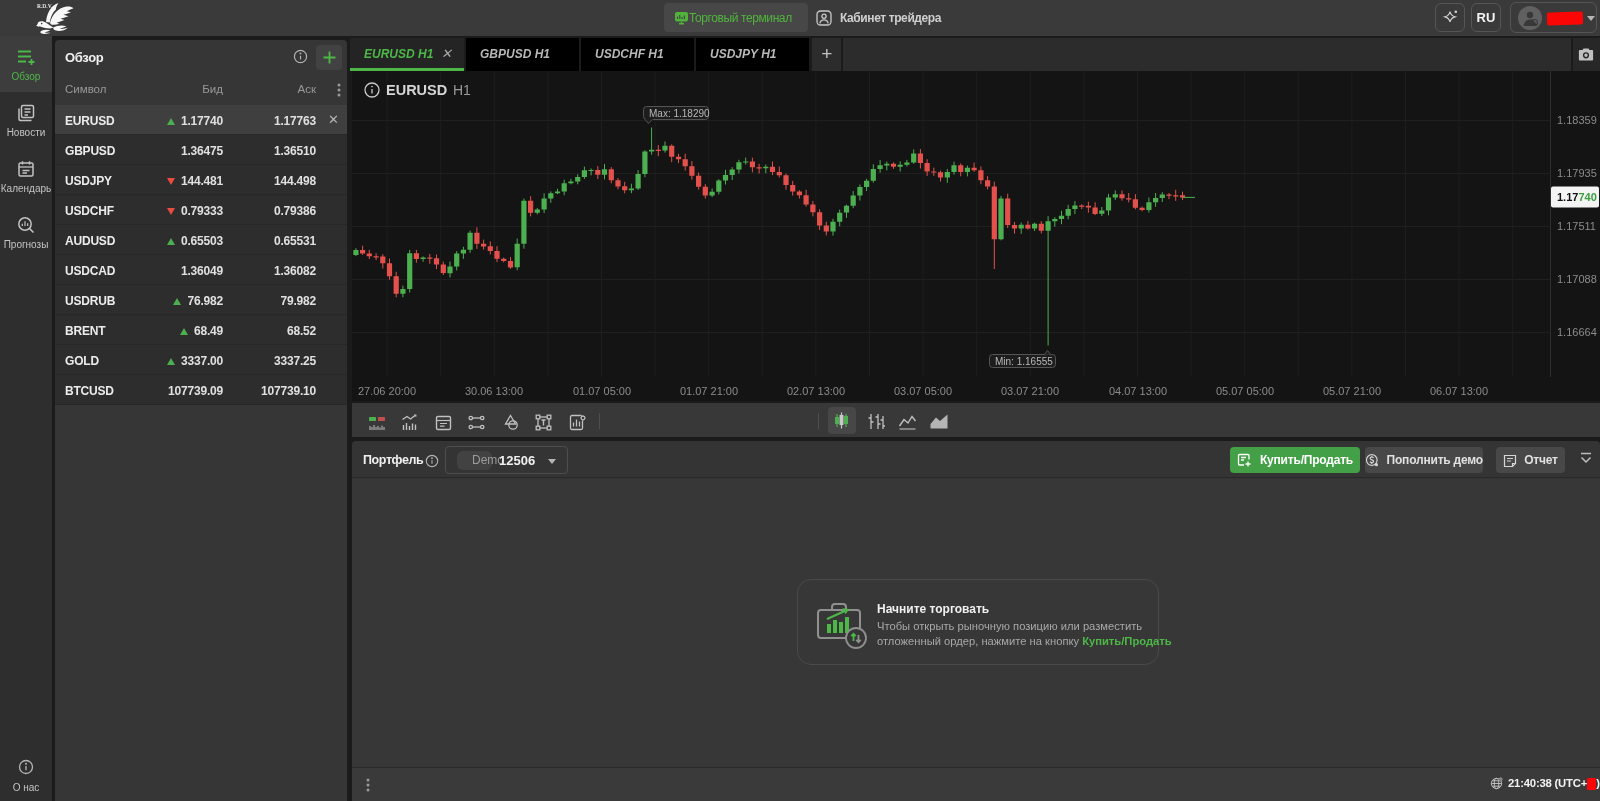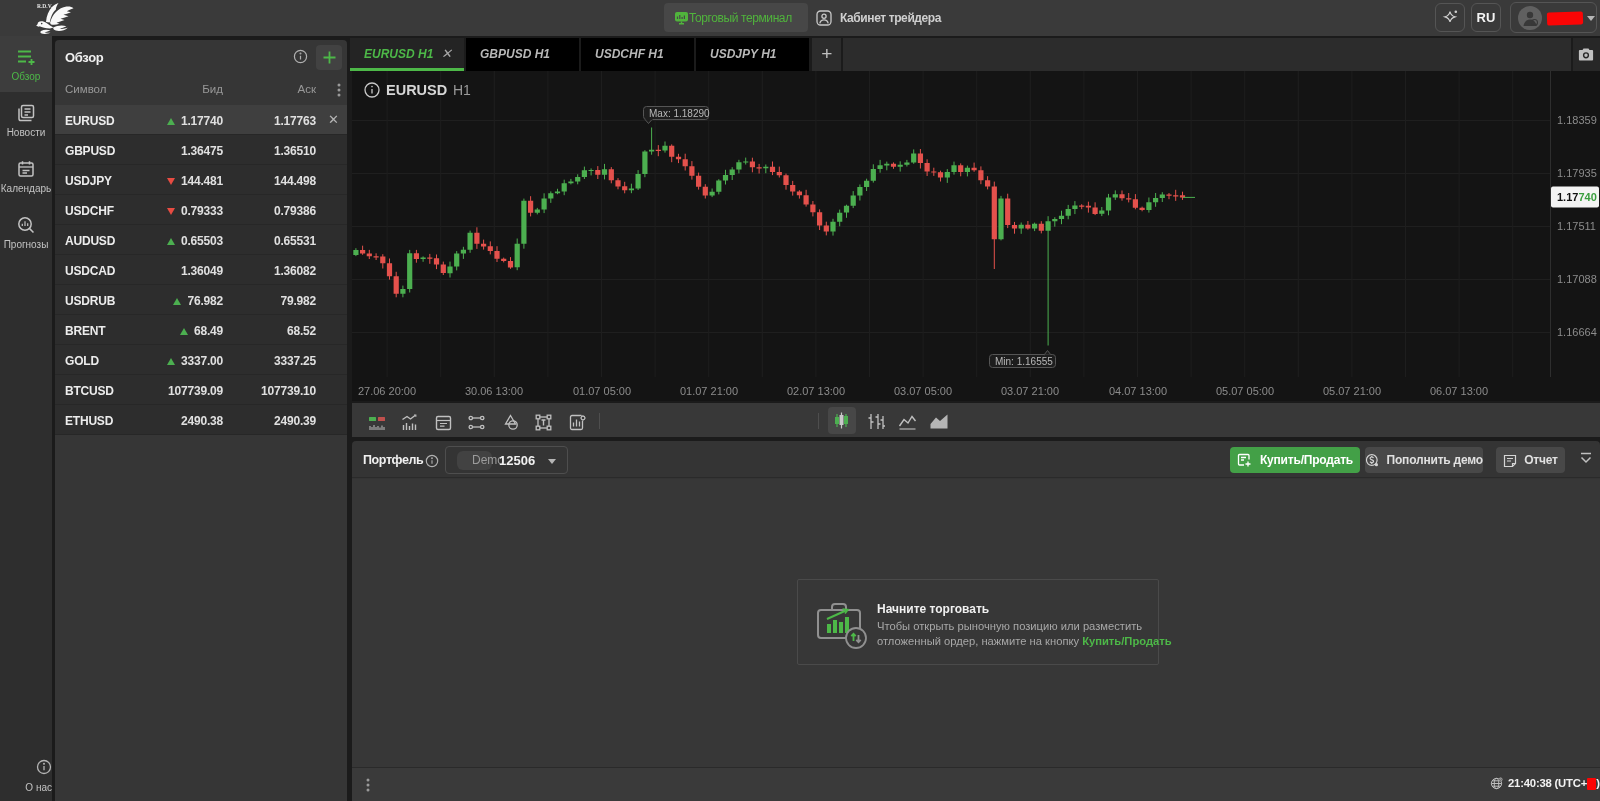--- a/index.html
+++ b/index.html
@@ -17,21 +17,21 @@
   #userbox { position:absolute; left:1510px; top:2px; width:87px; height:31px; border:1px solid #555; border-radius:6px; }
   #avatar { position:absolute; left:7px; top:3px; width:24px; height:24px; border-radius:50%; background:#606060; overflow:hidden; }
   #redact { position:absolute; left:36px; top:9px; width:36px; height:13px; background:#fb0505; border-radius:2px; transform:rotate(-2deg); }
   #caret { position:absolute; left:76px; top:13px; width:0; height:0; border-left:4px solid transparent; border-right:4px solid transparent; border-top:5px solid #b5b5b5; }
   
   #sidebar { position:absolute; left:0; top:36px; width:52px; height:765px; background:#2e2e2e; }
   .side-item { width:52px; height:56px; display:flex; flex-direction:column; align-items:center; justify-content:center; color:#c2c2c2; }
   .side-item .lbl { font-size:10px; margin-top:4px; }
   .side-item.active { background:#3d3d3d; color:#4db848; }
   .side-item.active .lbl { color:#4db848; }
-  #onas { position:absolute; left:0; top:759px; width:52px; text-align:right; color:#b5b5b5; }
+  #onas { position:absolute; left:0; top:759px; width:52px; text-align:center; color:#b5b5b5; }
   #onas .lbl { font-size:10px; margin-top:3px; color:#c2c2c2; }
   
   #watchlist { position:absolute; left:55px; top:40px; width:292px; height:761px; background:#363636; border-radius:4px 4px 0 0; }
   #wl-head { position:absolute; left:0; top:0; width:292px; height:34px; }
   #wl-head .title { position:absolute; left:10px; top:10px; font-size:13px; letter-spacing:-0.3px; font-weight:bold; color:#f0f0f0; }
   #wl-plus { position:absolute; left:261px; top:5px; width:26px; height:25px; background:#424242; border-radius:4px; display:flex; align-items:center; justify-content:center; }
   #wl-info { position:absolute; left:238px; top:9px; }
   #wl-cols { position:absolute; left:0; top:35px; width:292px; height:30px; font-size:11.5px; color:#989898; }
   #wl-cols .c1 { position:absolute; left:10px; top:8px; }
   #wl-cols .b  { position:absolute; right:124px; top:8px; }
@@ -66,21 +66,21 @@
   #pf-head .t { position:absolute; left:11px; top:12px; font-size:12.5px; letter-spacing:-0.4px; font-weight:bold; color:#f0f0f0; }
   #acct { position:absolute; left:93px; top:5px; width:123px; height:28px; border:1px solid #4e4e4e; border-radius:4px; }
   #acct .chip { position:absolute; left:11px; top:4px; width:35px; height:19px; background:#424242; border-radius:6px; color:#9b9b9b; font-size:12px; text-align:center; line-height:19px;padding-left:15px; }
   #acct .num { position:absolute; left:53px; top:6px; color:#f0f0f0; font-size:13px; font-weight:bold; }
   #acct .car { position:absolute; left:102px; top:12px; width:0; height:0; border-left:4px solid transparent; border-right:4px solid transparent; border-top:5px solid #b5b5b5; }
   .pfbtn { position:absolute; top:6px; height:26px; white-space:nowrap; border-radius:4px; display:flex; align-items:center; justify-content:center; font-size:12px; letter-spacing:-0.2px; font-weight:bold; color:#fff; }
   #btn-buy { left:878px; width:130px; background:#43a047; }
   #btn-dep { left:1013px; width:118px; background:#484848; color:#e0e0e0; }
   #btn-rep { left:1144px; width:69px; background:#484848; color:#e0e0e0; }
   #pf-body { position:absolute; left:0; top:38px; width:1248px; height:288px; background:#373737; }
-  #card { position:absolute; left:445px; top:100px; width:362px; height:86px; border:1px solid #4a4a4a; border-radius:2px; }
+  #card { position:absolute; left:445px; top:100px; width:362px; height:86px; border:1px solid #4a4a4a; border-radius:14px; }
   #card .h { position:absolute; left:79px; top:22px; font-size:12px; font-weight:bold; color:#f0f0f0; }
   #card .p { position:absolute; left:79px; top:39px; font-size:11.2px; color:#a8a8a8; line-height:15px; white-space:nowrap; }
   #card .p b { color:#4db848; }
   #pf-foot { position:absolute; left:0; top:326px; width:1248px; height:34px; background:#3a3a3a; border-top:1px solid #2a2a2a; }
   .foot-lbl { color:#9d9d9d; font-size:12.5px; }
   .foot-val { color:#f2f2f2; font-size:12.5px; font-weight:bold; letter-spacing:-0.2px; }
   #foot-left { position:absolute; left:32px; top:9px; display:flex; gap:14px; }
   #clock { position:absolute; left:1138px; top:9px; display:flex; align-items:center; white-space:nowrap; }
   #clock .t { color:#f2f2f2; font-size:11.3px; font-weight:bold; letter-spacing:-0.2px; margin-left:5px; }
   #clock .r { display:inline-block; width:9px; height:12px; background:#fb0505; border-radius:1px; vertical-align:middle; }
@@ -274,25 +274,20 @@
     <div class="wrow">
         <span class="sym">GOLD</span>
         <div class="bid"><i class="tri tri-u"></i>3337.00</div>
         <span class="ask">3337.25</span>
       </div>
     <div class="wrow">
         <span class="sym">BTCUSD</span>
         <div class="bid">107739.09</div>
         <span class="ask">107739.10</span>
       </div>
-    <div class="wrow">
-        <span class="sym">ETHUSD</span>
-        <div class="bid">2490.38</div>
-        <span class="ask">2490.39</span>
-      </div>
   </div>
 </div>
 
 <div id="tabsbar">
   <div class="tab active" style="left:0; width:114px;">
       <span class="tl">EURUSD H1</span>
       <span class="x">✕</span>
     </div>
   <div class="tab" style="left:116px; width:113px;">
       <span class="tl">GBPUSD H1</span>

